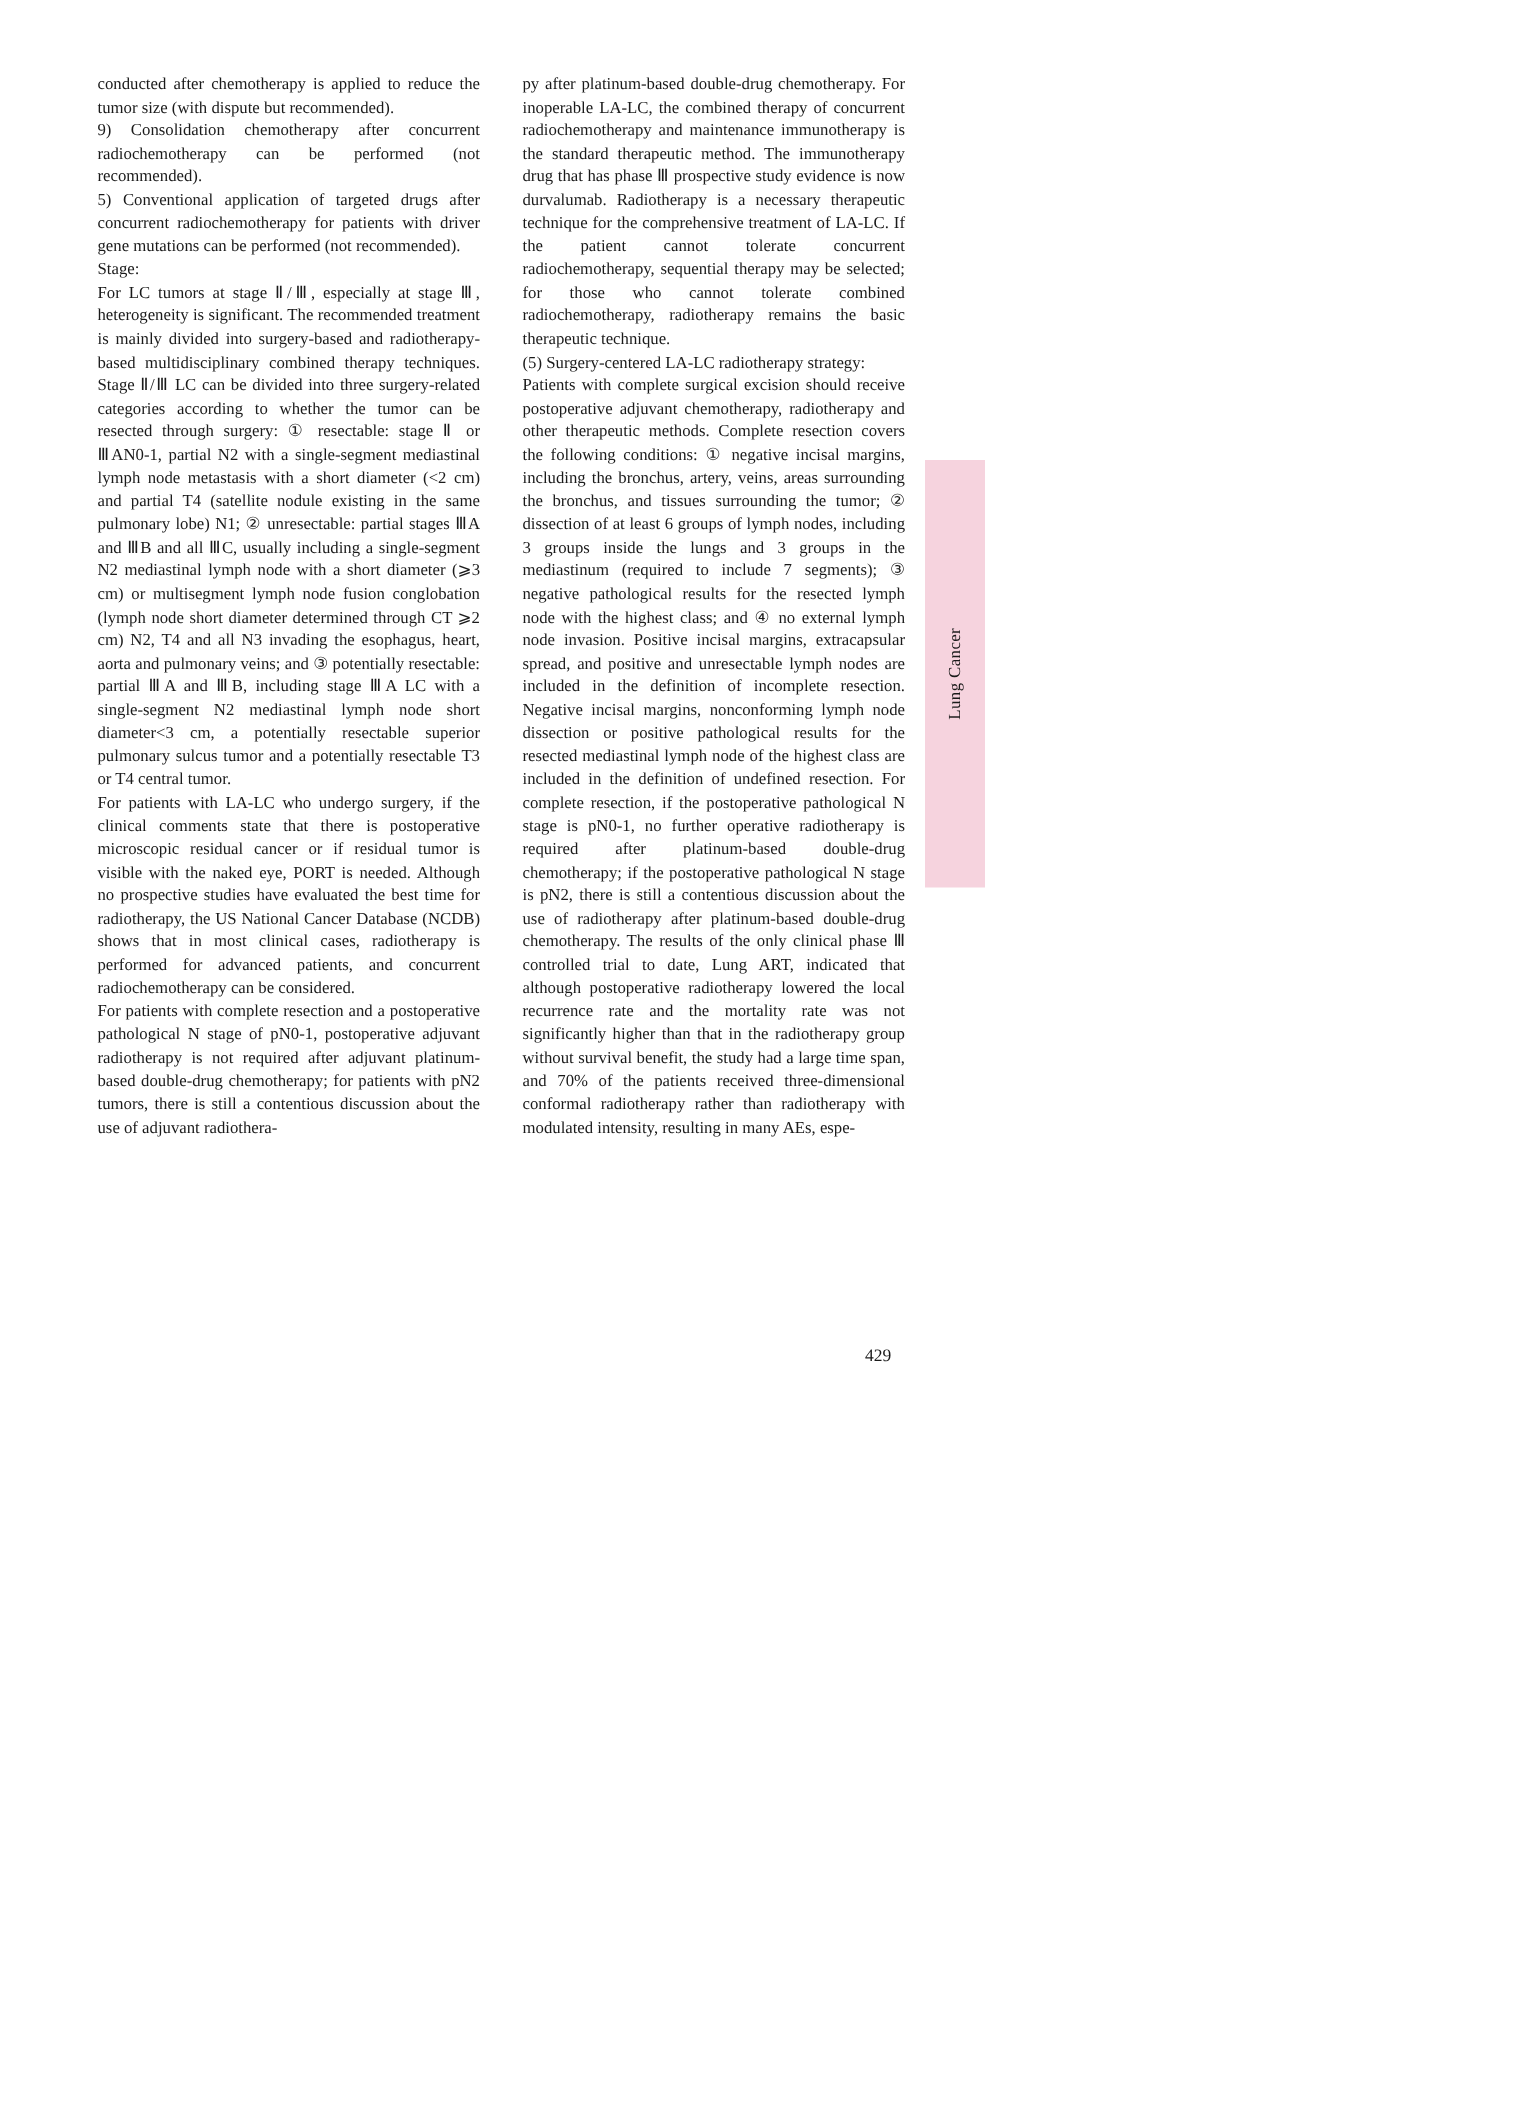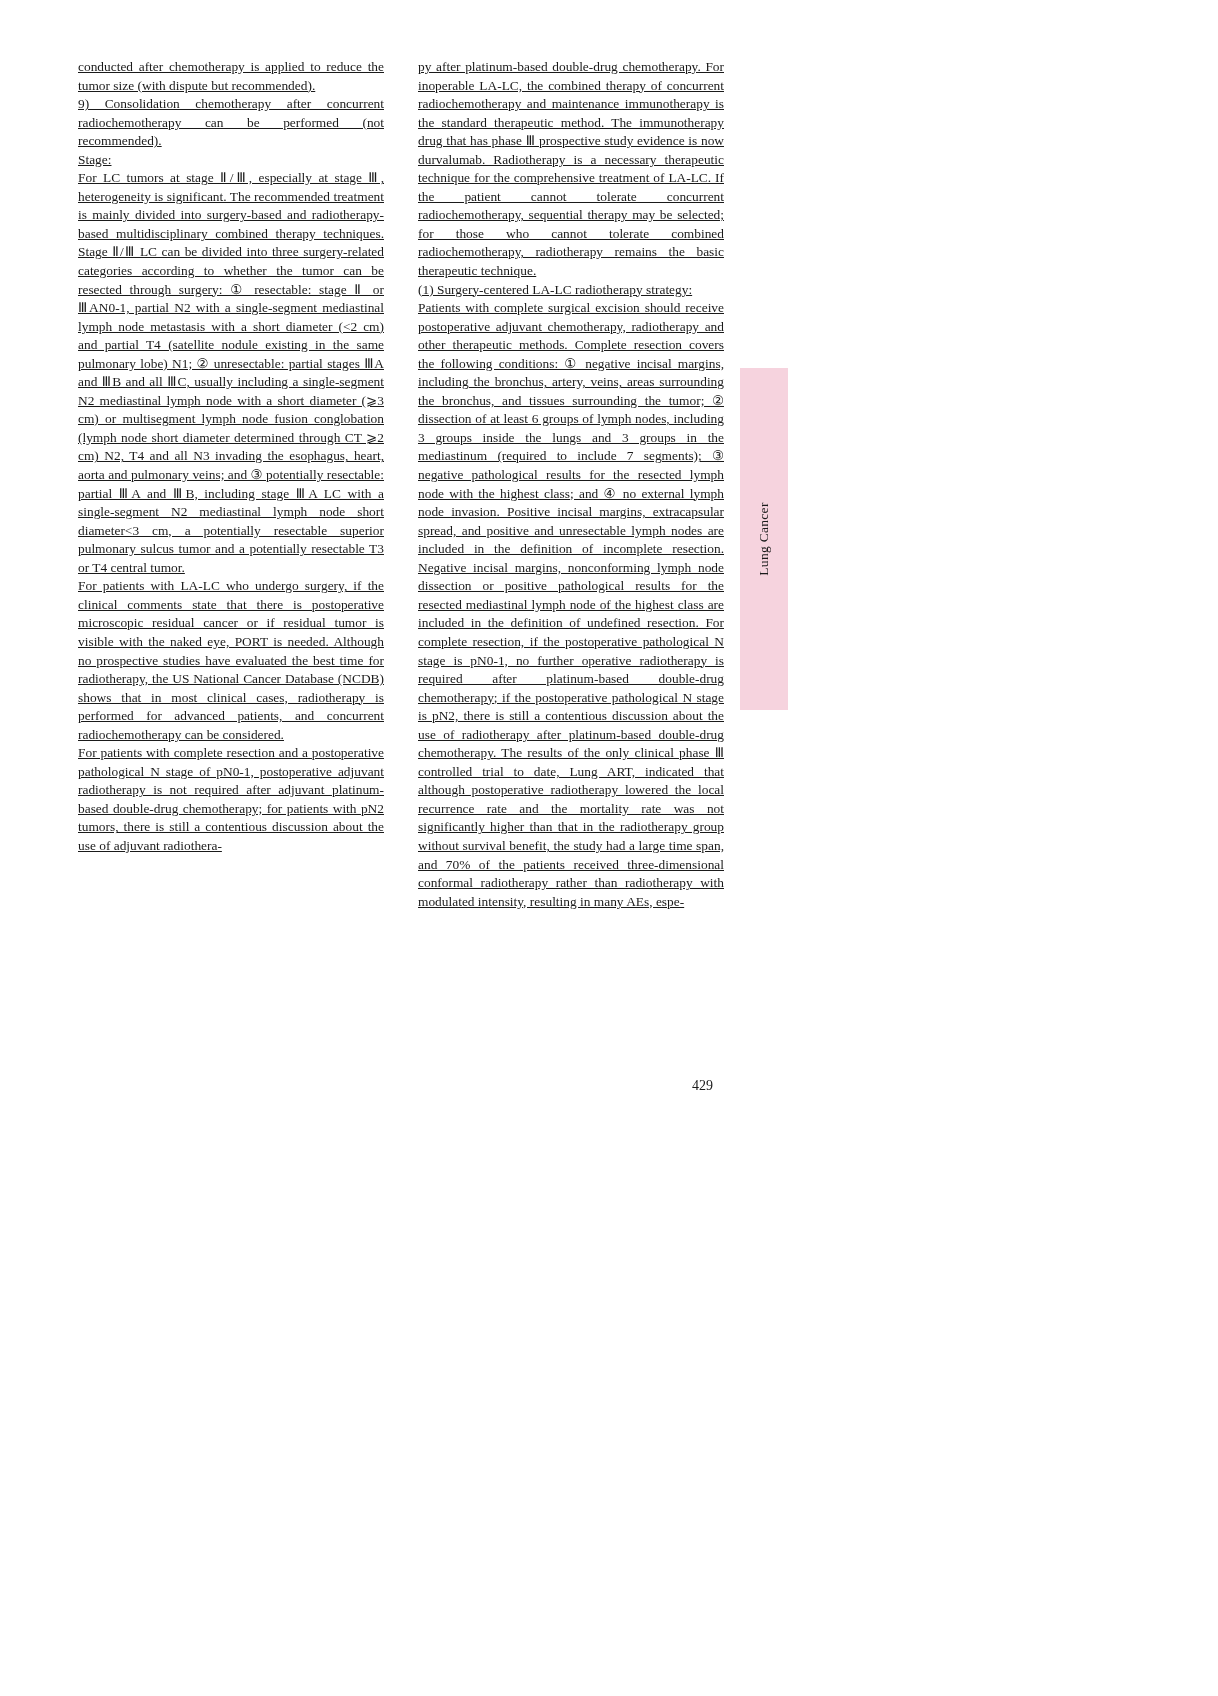--- a/index.html
+++ b/index.html
@@ -24,21 +24,20 @@
   .columns {
     position: absolute;
     left: 78px;
     top: 58px;
     width: 646px;
     display: flex;
     gap: 34px;
   }
   .col {
     width: 306px;
-    text-decoration: underline;
   }
   .col p {
     margin: 0;
     text-align: justify;
     text-justify: inter-word;
     font-size: 13.4px;
     line-height: 18.55px;
     font-family: "Liberation Serif", serif;
     hyphens: manual;
   }
@@ -76,29 +75,30 @@
 </head>
 <body>
 
 <div class="page">
 
   <div class="columns">
 
     <div class="col">
       <p>conducted after chemotherapy is applied to reduce the tumor size (with dispute but recommended).</p>
       <p>9) Consolidation chemotherapy after concurrent radiochemotherapy can be performed (not recommended).</p>
+      <p>5) Conventional application of targeted drugs after concurrent radiochemotherapy for patients with driver gene mutations can be performed (not recommended).</p>
       <p>Stage:</p>
       <p>For LC tumors at stage Ⅱ/Ⅲ, especially at stage Ⅲ, heterogeneity is significant. The recommended treatment is mainly divided into surgery-based and radiotherapy-based multidisciplinary combined therapy techniques. Stage Ⅱ/Ⅲ LC can be divided into three surgery-related categories according to whether the tumor can be resected through surgery: ① resectable: stage Ⅱ or ⅢAN0-1, partial N2 with a single-segment mediastinal lymph node metastasis with a short diameter (&lt;2 cm) and partial T4 (satellite nodule existing in the same pulmonary lobe) N1; ② unresectable: partial stages ⅢA and ⅢB and all ⅢC, usually including a single-segment N2 mediastinal lymph node with a short diameter (⩾3 cm) or multisegment lymph node fusion conglobation (lymph node short diameter determined through CT ⩾2 cm) N2, T4 and all N3 invading the esophagus, heart, aorta and pulmonary veins; and ③ potentially resectable: partial ⅢA and ⅢB, including stage ⅢA LC with a single-segment N2 mediastinal lymph node short diameter&lt;3 cm, a potentially resectable superior pulmonary sulcus tumor and a potentially resectable T3 or T4 central tumor.</p>
       <p>For patients with LA-LC who undergo surgery, if the clinical comments state that there is postoperative microscopic residual cancer or if residual tumor is visible with the naked eye, PORT is needed. Although no prospective studies have evaluated the best time for radiotherapy, the US National Cancer Database (NCDB) shows that in most clinical cases, radiotherapy is performed for advanced patients, and concurrent radiochemotherapy can be considered.</p>
       <p>For patients with complete resection and a postoperative pathological N stage of pN0-1, postoperative adjuvant radiotherapy is not required after adjuvant platinum-based double-drug chemotherapy; for patients with pN2 tumors, there is still a contentious discussion about the use of adjuvant radiothera-</p>
     </div>
 
     <div class="col">
       <p>py after platinum-based double-drug chemotherapy. For inoperable LA-LC, the combined therapy of concurrent radiochemotherapy and maintenance immunotherapy is the standard therapeutic method. The immunotherapy drug that has phase Ⅲ prospective study evidence is now durvalumab. Radiotherapy is a necessary therapeutic technique for the comprehensive treatment of LA-LC. If the patient cannot tolerate concurrent radiochemotherapy, sequential therapy may be selected; for those who cannot tolerate combined radiochemotherapy, radiotherapy remains the basic therapeutic technique.</p>
-      <p>(1) Surgery-centered LA-LC radiotherapy strategy:</p>
+      <p>(5) Surgery-centered LA-LC radiotherapy strategy:</p>
       <p>Patients with complete surgical excision should receive postoperative adjuvant chemotherapy, radiotherapy and other therapeutic methods. Complete resection covers the following conditions: ① negative incisal margins, including the bronchus, artery, veins, areas surrounding the bronchus, and tissues surrounding the tumor; ② dissection of at least 6 groups of lymph nodes, including 3 groups inside the lungs and 3 groups in the mediastinum (required to include 7 segments); ③ negative pathological results for the resected lymph node with the highest class; and ④ no external lymph node invasion. Positive incisal margins, extracapsular spread, and positive and unresectable lymph nodes are included in the definition of incomplete resection. Negative incisal margins, nonconforming lymph node dissection or positive pathological results for the resected mediastinal lymph node of the highest class are included in the definition of undefined resection. For complete resection, if the postoperative pathological N stage is pN0-1, no further operative radiotherapy is required after platinum-based double-drug chemotherapy; if the postoperative pathological N stage is pN2, there is still a contentious discussion about the use of radiotherapy after platinum-based double-drug chemotherapy. The results of the only clinical phase Ⅲ controlled trial to date, Lung ART, indicated that although postoperative radiotherapy lowered the local recurrence rate and the mortality rate was not significantly higher than that in the radiotherapy group without survival benefit, the study had a large time span, and 70% of the patients received three-dimensional conformal radiotherapy rather than radiotherapy with modulated intensity, resulting in many AEs, espe-</p>
     </div>
 
   </div>
 
   <div class="side-tab">
     <span class="side-tab-label">Lung Cancer</span>
   </div>
 
   <div class="page-number">429</div>

